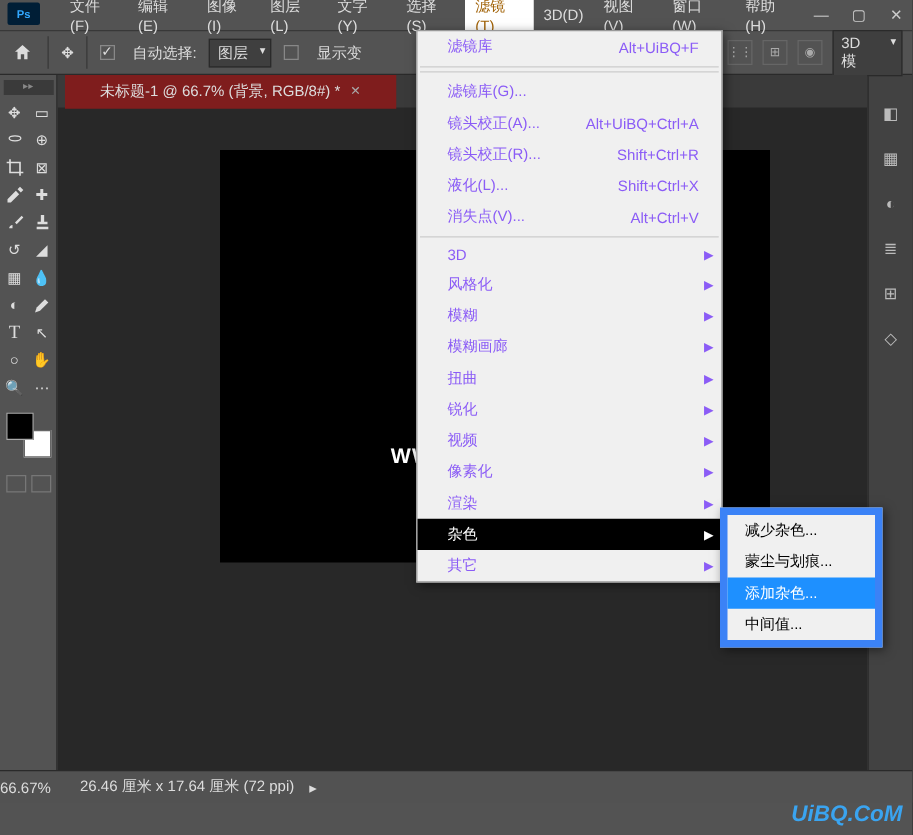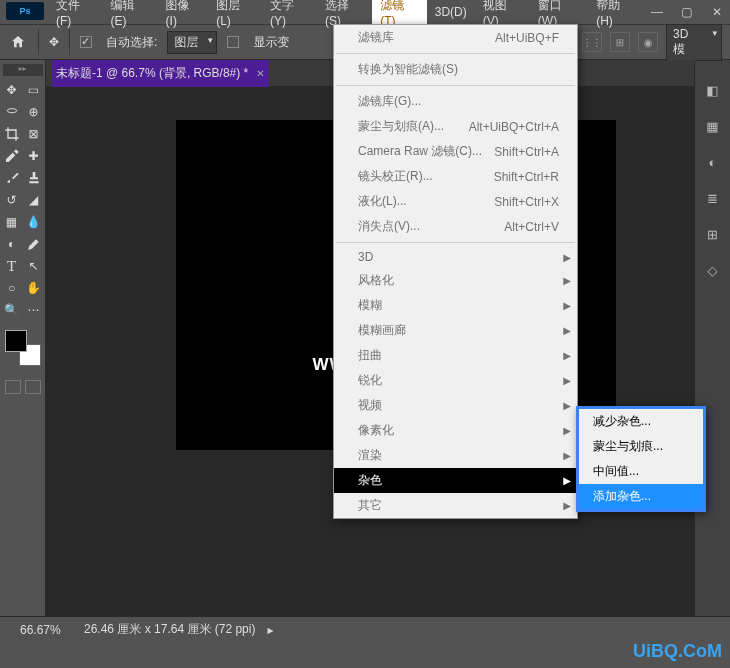--- a/index.html
+++ b/index.html
@@ -26,41 +26,41 @@
 .tool svg{width:16px;height:16px}
 .swatches{margin-top:10px;position:relative;width:36px;height:36px}
 .sw-fg{position:absolute;top:0;left:0;width:22px;height:22px;background:#000;border:1px solid #aaa}
 .sw-bg{position:absolute;bottom:0;right:0;width:22px;height:22px;background:#fff;border:1px solid #666}
 .modebtns{margin-top:14px;display:flex;gap:4px}
 .modebtns div{width:16px;height:14px;border:1px solid #777}
 .panelcol{width:36px;background:#424242;border-left:1px solid #2a2a2a;display:flex;flex-direction:column;align-items:center;padding-top:20px;gap:16px}
 .panelcol .pic{width:20px;height:20px;color:#bbb;display:flex;align-items:center;justify-content:center;font-size:13px}
 .stage{flex:1;background:#282828;position:relative;overflow:hidden}
 .tabbar{height:26px;background:#3a3a3a;display:flex;align-items:center;padding-left:6px}
-.doctab{background:#4c1d95;color:#ddd;padding:5px 4px;display:flex;align-items:center;gap:8px;font-size:11px}
+.doctab{background:#7f1d1d;color:#ddd;padding:5px 28px;display:flex;align-items:center;gap:8px;font-size:11px}
 .doctab .x{color:#aaa;font-size:10px}
 .canvas{position:absolute;top:60px;left:130px;width:440px;height:330px;background:#000;display:flex;align-items:center;justify-content:center}
 .canvas .wm{color:#fff;font-weight:bold;font-size:17px;letter-spacing:1px;margin-top:160px}
-.statusbar{height:26px;background:#525252;border-top:1px solid #2a2a2a;display:flex;align-items:center;padding:0 20px;color:#ddd;font-size:11px;gap:10px}
+.statusbar{height:26px;background:#525252;border-top:1px solid #2a2a2a;display:flex;align-items:center;padding:0 0;color:#ddd;font-size:11px;gap:10px}
 .statusbar .zoom{width:54px}
 .dropdown{position:absolute;top:24px;left:333px;width:245px;background:#f0f0f0;border:1px solid #999;box-shadow:2px 2px 8px rgba(0,0,0,.5);z-index:50}
-.dropdown .row{display:flex;align-items:center;justify-content:space-between;padding:4px 18px 4px 24px;color:#737373;font-size:12px;position:relative}
+.dropdown .row{display:flex;align-items:center;justify-content:space-between;padding:4px 18px 4px 24px;color:#8b5cf6;font-size:12px;position:relative}
 .dropdown .row.hi{background:#000000;color:#fff}
 .dropdown .row .arr{position:absolute;right:6px;font-size:10px}
 .dropdown hr{border:none;border-top:1px solid #ccc;margin:3px 2px}
-.submenu{position:absolute;top:406px;left:576px;width:130px;background:#f0f0f0;border:3px solid #3b82f6;box-shadow:2px 2px 8px rgba(0,0,0,.5);z-index:60}
+.submenu{position:absolute;top:406px;left:576px;width:130px;background:#f0f0f0;border:6px solid #3b82f6;box-shadow:2px 2px 8px rgba(0,0,0,.5);z-index:60}
 .submenu .row{padding:4px 14px;color:#000;font-size:12px}
 .submenu .row.hi{background:#1e90ff;color:#fff}
-.wmark{position:absolute;bottom:6px;right:8px;color:#3aa4f0;font-weight:bold;font-size:18px;z-index:5}
+.wmark{position:absolute;bottom:6px;right:8px;color:#3aa4f0;font-weight:bold;font-style:italic;font-size:18px;z-index:5}
 #tl{position:absolute;top:2px;left:6px}
 </style>
 </head>
 <body>
 
-<div id="tl" class="ps" style="width:38px;height:18px;background:#001e36;color:#31a8ff;display:flex;align-items:center;justify-content:center;font-weight:bold;border-radius:2px;font-size:9px">Ps</div>
+<div id="tl" class="ps" style="width:26px;height:18px;background:#001e36;color:#31a8ff;display:flex;align-items:center;justify-content:center;font-weight:bold;border-radius:2px;font-size:9px">Ps</div>
 
 <div class="menubar">
   <div class="m">文件(F)</div>
   <div class="m">编辑(E)</div>
   <div class="m">图像(I)</div>
   <div class="m">图层(L)</div>
   <div class="m">文字(Y)</div>
   <div class="m">选择(S)</div>
   <div class="m active">滤镜(T)</div>
   <div class="m">3D(D)</div>
@@ -185,34 +185,27 @@
   <span>26.46 厘米 x 17.64 厘米 (72 ppi)</span>
   <span style="margin-left:2px">▸</span>
 </div>
 
 <div class="dropdown">
   <div class="row">
       <span>滤镜库</span>
       <span>Alt+UiBQ+F</span>
     </div>
   <hr>
-  <div class="row">
-      <span>转换为智能滤镜(S)</span>
-    </div>
   <hr>
   <div class="row">
       <span>滤镜库(G)...</span>
     </div>
   <div class="row">
-      <span>蒙尘与划痕(A)...</span>
+      <span>镜头校正(A)...</span>
       <span>Alt+UiBQ+Ctrl+A</span>
-    </div>
-  <div class="row">
-      <span>Camera Raw 滤镜(C)...</span>
-      <span>Shift+Ctrl+A</span>
     </div>
   <div class="row">
       <span>镜头校正(R)...</span>
       <span>Shift+Ctrl+R</span>
     </div>
   <div class="row">
       <span>液化(L)...</span>
       <span>Shift+Ctrl+X</span>
     </div>
   <div class="row">
@@ -262,17 +255,17 @@
     </div>
   <div class="row">
       <span>其它</span>
       <span class="arr">▶</span>
     </div>
 </div>
 
 <div class="submenu">
   <div class="row">减少杂色...</div>
   <div class="row">蒙尘与划痕...</div>
+  <div class="row hi">添加杂色...</div>
   <div class="row">中间值...</div>
-  <div class="row hi">添加杂色...</div>
 </div>
 
 <div class="wmark">UiBQ.CoM</div>
 
 </body></html>

